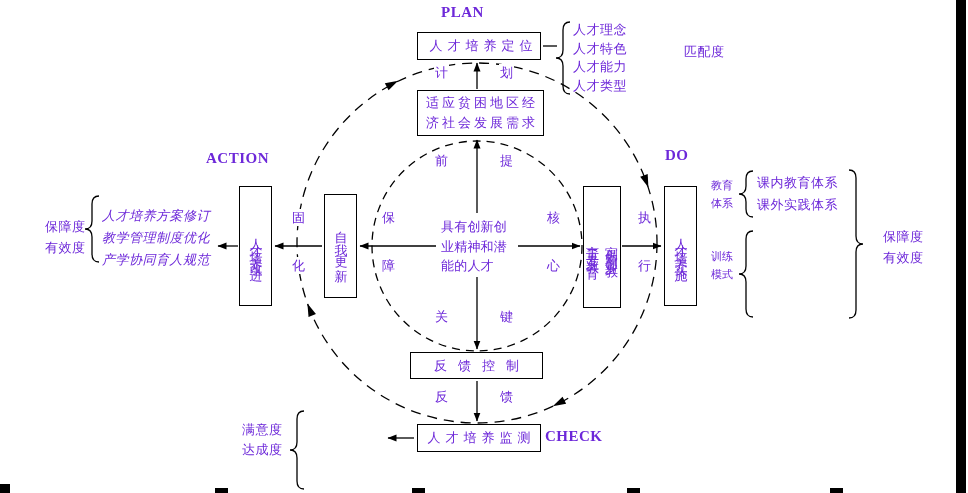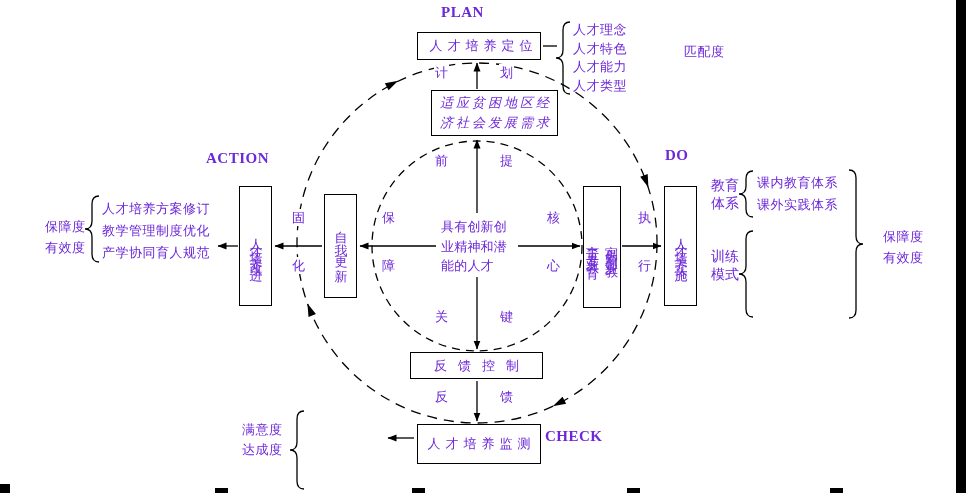--- a/index.html
+++ b/index.html
@@ -4,21 +4,21 @@
 <style>
   html,body{margin:0;padding:0;background:#fff;}
   #stage{position:relative;width:968px;height:493px;background:#fff;font-family:"Liberation Sans",sans-serif;color:#6d28d9;overflow:hidden;}
   svg.layer{position:absolute;left:0;top:0;z-index:1;}
   .box{position:absolute;border:1px solid #000;background:#fff;display:flex;align-items:center;justify-content:center;font-size:13px;white-space:nowrap;z-index:3;box-sizing:border-box;}
   .vwrap{writing-mode:vertical-rl;text-orientation:upright;}
   .term{position:absolute;font-size:13px;background:#fff;z-index:4;line-height:15px;padding:1px 1px;white-space:nowrap;}
   .stage-label{position:absolute;font-family:"Liberation Serif",serif;font-weight:bold;font-size:15px;z-index:4;letter-spacing:0.5px;white-space:nowrap;}
   .list{position:absolute;font-size:13px;white-space:nowrap;z-index:3;letter-spacing:0.5px;}
   .metric{position:absolute;font-size:13px;white-space:nowrap;z-index:3;letter-spacing:0.5px;}
-  .wraplabel{position:absolute;font-size:14px;z-index:3;}
+  .wraplabel{position:absolute;font-size:11px;z-index:3;font-family:Liberation Serif, serif;}
   .center-text{position:absolute;font-size:13px;line-height:19.5px;z-index:3;letter-spacing:0.2px;}
   .artifact{position:absolute;background:#000;z-index:6;}
 </style>
 </head>
 <body>
 
 <div id="stage">
 
   <svg class="layer" width="968" height="493" xmlns="http://www.w3.org/2000/svg">
     <defs>
@@ -60,21 +60,21 @@
       <path d="M304,411 Q297,411 297,419 L297,442 Q297,450 290,450 Q297,450 297,458 L297,481 Q297,489 304,489"></path>
     </g>
   </svg>
 
   <div class="stage-label" style="left:441px;top:4px;">PLAN</div>
   <div class="stage-label" style="left:665px;top:147px;">DO</div>
   <div class="stage-label" style="left:206px;top:150px;">ACTION</div>
   <div class="stage-label" style="left:545px;top:428px;">CHECK</div>
 
   <div class="box" style="left:417px;top:32px;width:124px;height:28px;letter-spacing:5px;padding-left:9px;">人才培养定位</div>
-  <div class="box" style="left:431px;top:90px;width:127px;height:46px;flex-direction:column;line-height:20px;font-style:italic;">
+  <div class="box" style="left:417px;top:90px;width:127px;height:46px;flex-direction:column;line-height:20px;">
     <div style="letter-spacing:3px;padding-left:3px;">适应贫困地区经</div>
     <div style="letter-spacing:3px;padding-left:3px;">济社会发展需求</div>
   </div>
 
   <div class="center-text" style="left:441px;top:217px;width:72px;">具有创新创业精神和潜能的人才</div>
 
   <div class="box" style="left:583px;top:186px;width:38px;height:122px;">
     <div class="vwrap" style="height:112px;">
       <div style="line-height:19px;letter-spacing:4px;text-align:center;height:112px;">寓创新创业教</div>
       <div style="line-height:19px;letter-spacing:4px;text-align:center;height:112px;">育于专业教育</div>
@@ -85,21 +85,21 @@
   </div>
 
   <div class="box" style="left:324px;top:194px;width:33px;height:104px;">
     <span class="vwrap" style="letter-spacing:13px;">自我更新</span>
   </div>
   <div class="box" style="left:239px;top:186px;width:33px;height:120px;">
     <span class="vwrap" style="letter-spacing:6px;">人才培养改进</span>
   </div>
 
   <div class="box" style="left:410px;top:352px;width:133px;height:27px;letter-spacing:11px;padding-left:11px;">反馈控制</div>
-  <div class="box" style="left:417px;top:424px;width:124px;height:40px;letter-spacing:5px;padding-left:5px;">人才培养监测</div>
+  <div class="box" style="left:417px;top:424px;width:124px;height:28px;letter-spacing:5px;padding-left:5px;">人才培养监测</div>
 
   <span class="term" style="left:434px;top:64px;">计</span>
   <span class="term" style="left:499px;top:64px;">划</span>
   <span class="term" style="left:637px;top:209px;">执</span>
   <span class="term" style="left:637px;top:257px;">行</span>
   <span class="term" style="left:434px;top:388px;">反</span>
   <span class="term" style="left:499px;top:388px;">馈</span>
   <span class="term" style="left:291px;top:209px;">固</span>
   <span class="term" style="left:291px;top:257px;">化</span>
 
@@ -128,21 +128,21 @@
   <div class="wraplabel" style="left:711px;top:247px;width:28px;line-height:18px;">训练模式</div>
   <div class="metric" style="left:883px;top:226px;line-height:21px;">
     <div>保障度</div>
     <div>有效度</div>
   </div>
 
   <div class="metric" style="left:45px;top:216px;line-height:21px;">
     <div>保障度</div>
     <div>有效度</div>
   </div>
-  <div class="list" style="left:102px;top:198px;line-height:22px;">
+  <div class="list" style="left:102px;top:205px;line-height:22px;font-style:italic;">
     <div>人才培养方案修订</div>
     <div>教学管理制度优化</div>
     <div>产学协同育人规范</div>
   </div>
 
   <div class="metric" style="left:242px;top:420px;line-height:20px;">
     <div>满意度</div>
     <div>达成度</div>
   </div>
 

